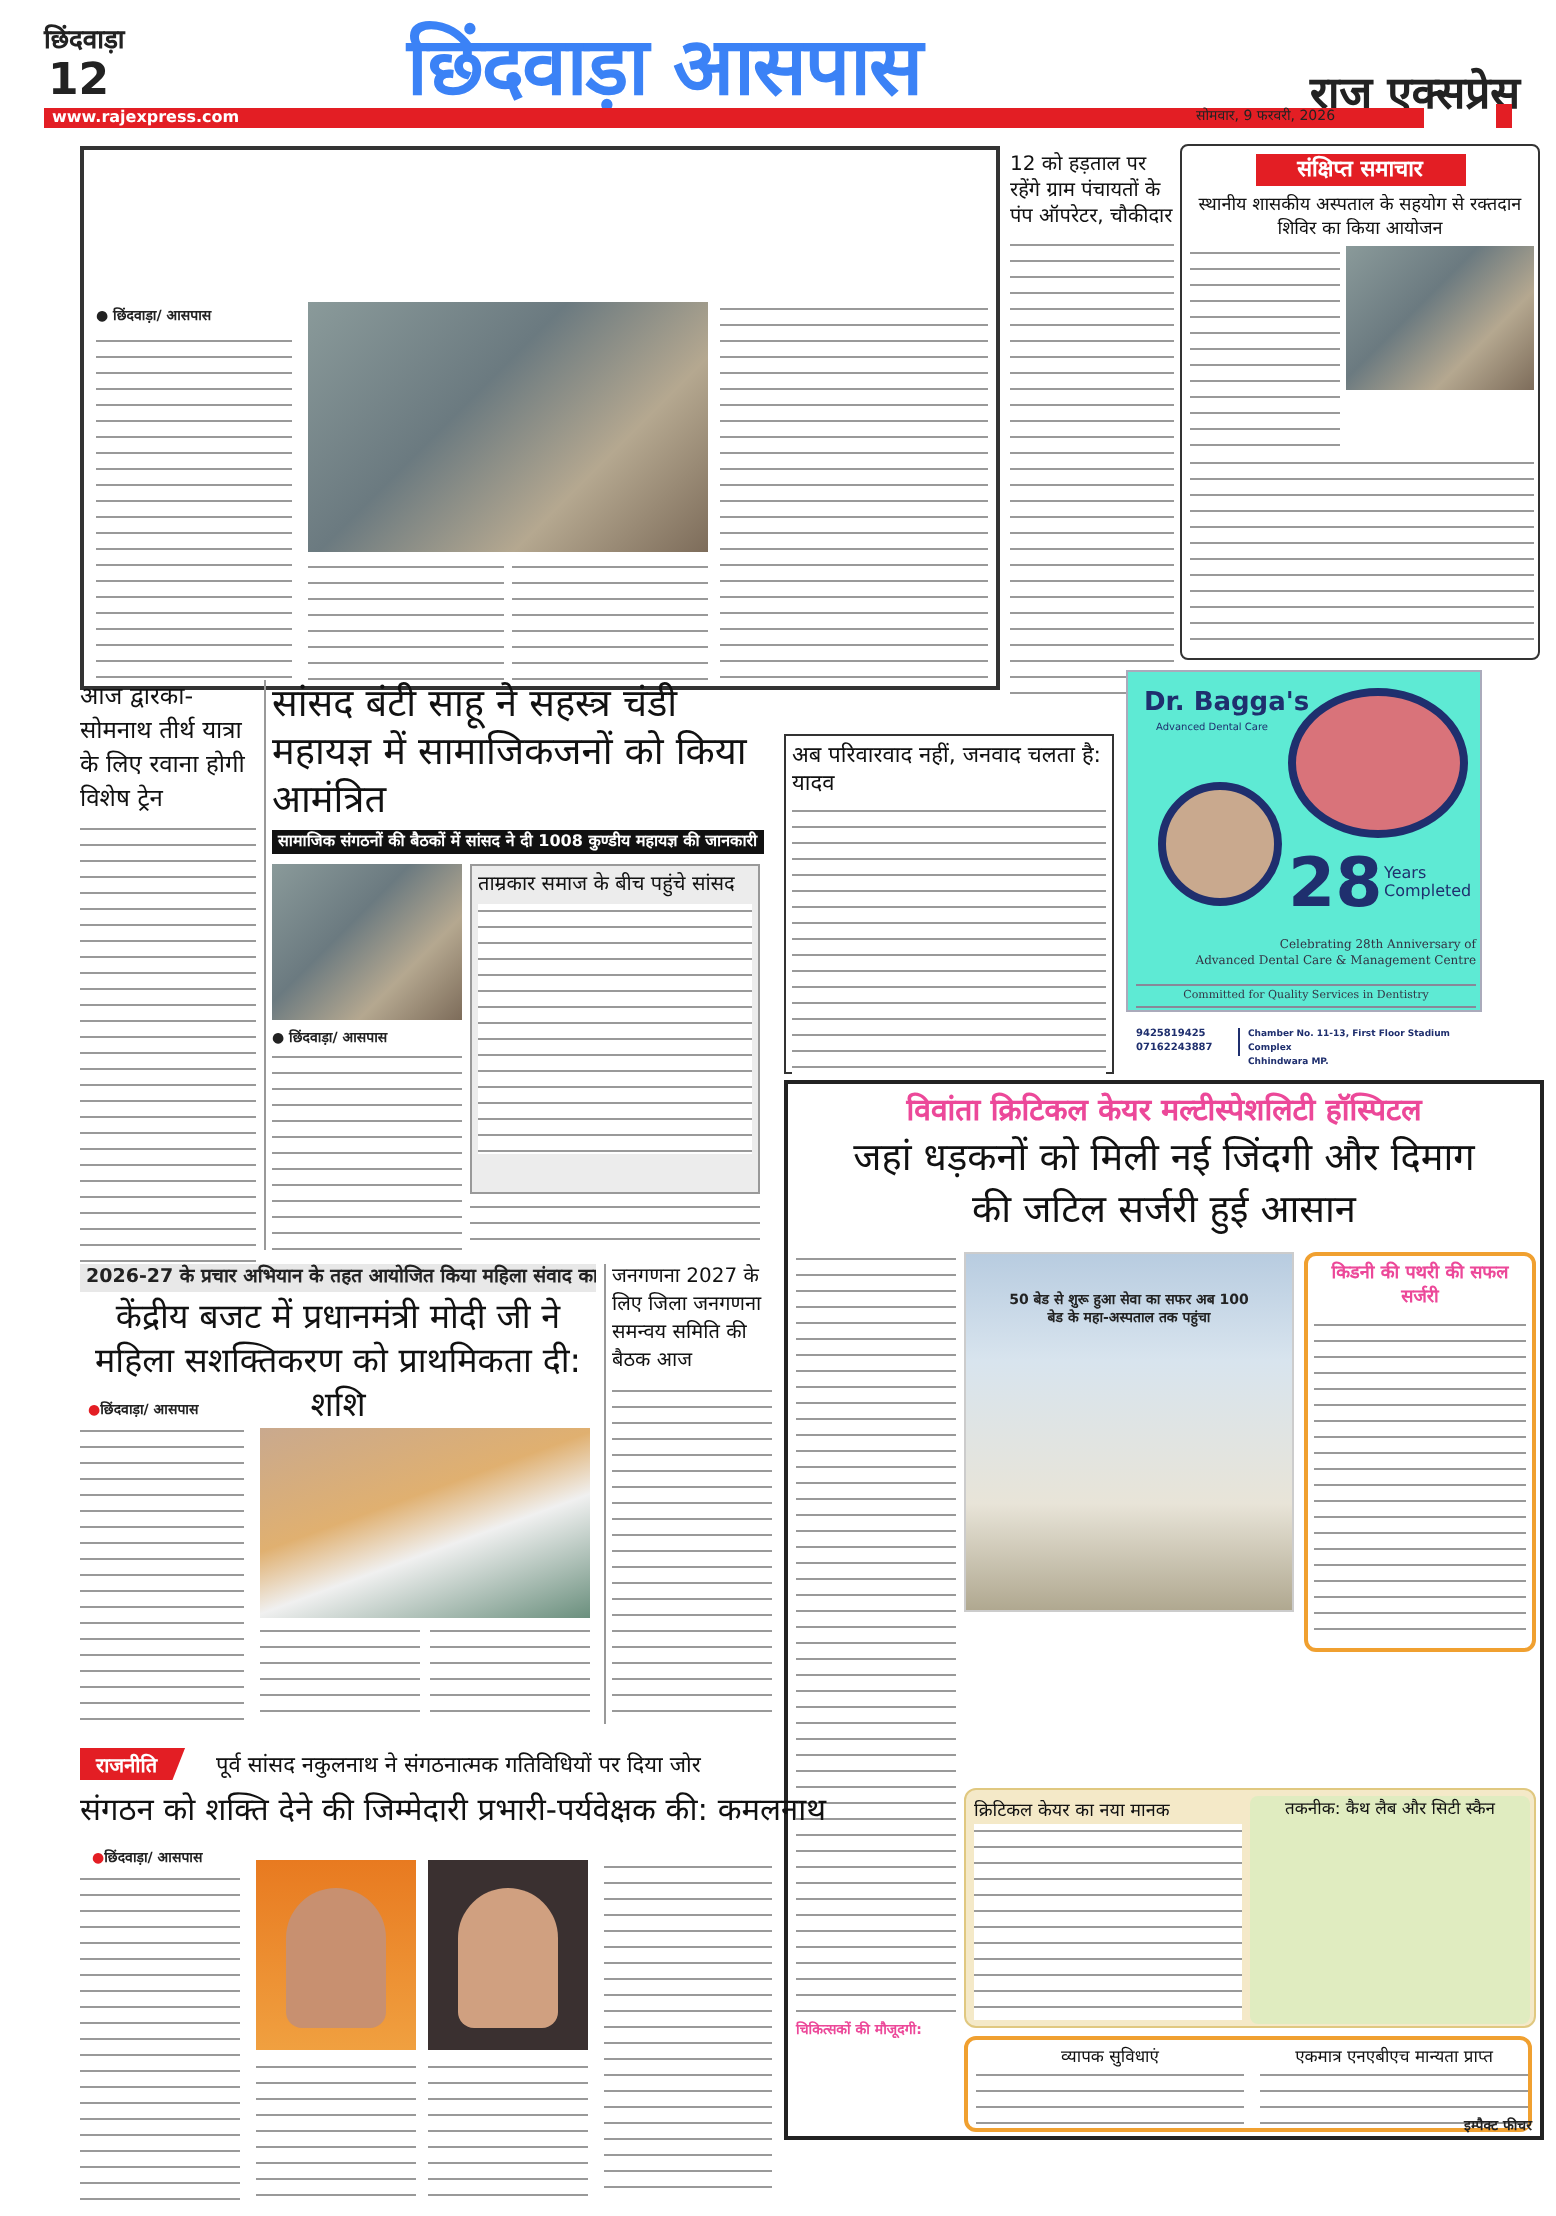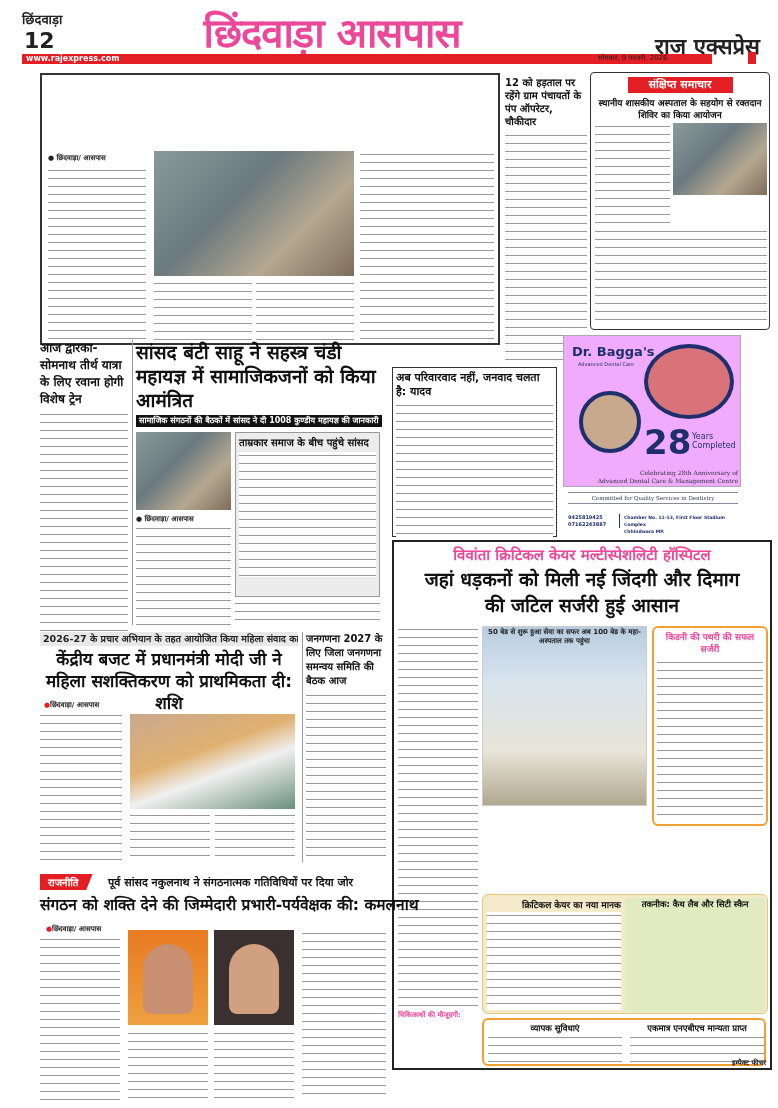--- a/index.html
+++ b/index.html
@@ -1,32 +1,32 @@
 <!DOCTYPE html>
 <html><head>
 <meta charset="utf-8">
 <style>
 *{box-sizing:border-box;margin:0;padding:0}
 body{width:778px;height:1108px;background:#fff;font-family:"DejaVu Sans",sans-serif;color:#222;position:relative;overflow:hidden}
 .abs{position:absolute}
 .masthead-city{left:22px;top:10px;font-size:13px;font-weight:bold}
 .page-num{left:24px;top:28px;font-size:22px;font-weight:bold}
-.title{left:0;width:664px;top:4px;text-align:center;font-size:40px;font-weight:bold;letter-spacing:-1px;color:#ec4899}
+.title{left:0;width:664px;top:4px;text-align:center;font-size:40px;font-weight:bold;letter-spacing:-1px;color:#3b82f6}
 .brand{right:18px;top:30px;font-size:22px;font-weight:bold}
 .redbar{left:22px;top:54px;width:690px;height:10px;background:#e31e24}
 .url{left:26px;top:54px;font-size:8px;color:#fff;font-weight:bold;line-height:10px}
 .date{left:598px;top:53px;font-size:7px;color:#222}
 .redsq{left:748px;top:52px;width:8px;height:12px;background:#e31e24}
 .blackband{background:#111;color:#fff;font-weight:bold}
 .txtblock{background:repeating-linear-gradient(#fff 0,#fff 3px,#999 3px,#999 4px,#fff 4px,#fff 8px)}
 .photo{background:linear-gradient(135deg,#8a9a9a,#6b7a80 40%,#b5a890 70%,#7d6c5a)}
 .box{border:1px solid #333}
 .red{color:#e31e24}
 .pink{color:#ec4899}
-.h{font-weight:bold;color:#111}
+.h{font-weight:normal;color:#111}
 .sep{background:#999}
 </style>
 </head>
 <body>
 
 <div class="abs masthead-city">छिंदवाड़ा</div>
 <div class="abs page-num">12</div>
 <div class="abs title">छिंदवाड़ा आसपास</div>
 <div class="abs brand">राज एक्सप्रेस</div>
 <div class="abs redbar"></div>
@@ -73,21 +73,21 @@
 </div>
 <div class="abs" style="left:136px;top:514px;font-size:7px;font-weight:bold">● <span>छिंदवाड़ा/ आसपास</span></div>
 <div class="abs txtblock" style="left:136px;top:525px;width:95px;height:100px"></div>
 <div class="abs txtblock" style="left:235px;top:600px;width:145px;height:25px"></div>
 
 <div class="abs box" style="left:392px;top:367px;width:165px;height:170px;padding:3px">
  <div class="h" style="font-size:11px;line-height:14px">अब परिवारवाद नहीं, जनवाद चलता है: यादव</div>
  <div class="txtblock" style="height:145px;margin-top:3px"></div>
 </div>
 
-<div class="abs" style="left:563px;top:335px;width:178px;height:152px;background:#f0abfc;border:1px solid #aab">
+<div class="abs" style="left:563px;top:335px;width:178px;height:171px;background:#5eead4;border:1px solid #aab">
  <div class="abs" style="left:8px;top:8px;font-size:13px;font-weight:bold;color:#1f2f6e">Dr. Bagga's</div>
  <div class="abs" style="left:14px;top:25px;font-size:5px;color:#1f2f6e">Advanced Dental Care</div>
  <div class="abs" style="left:80px;top:8px;width:90px;height:75px;border-radius:50%;background:#d9737a;border:4px solid #1f2f6e"></div>
  <div class="abs" style="left:15px;top:55px;width:62px;height:62px;border-radius:50%;background:#c9a98e;border:4px solid #1f2f6e"></div>
  <div class="abs" style="left:80px;top:86px;font-size:34px;font-weight:bold;color:#1f2f6e">28</div>
  <div class="abs" style="left:128px;top:96px;font-size:8px;color:#1f2f6e;line-height:9px">
       <div>Years</div>
       <div>Completed</div>
     </div>
  <div class="abs" style="left:4px;top:133px;width:170px;text-align:right;font-size:6px;color:#334;font-family:'DejaVu Serif',serif;line-height:8px">
@@ -117,28 +117,28 @@
 <div class="abs" style="left:306px;top:632px;width:80px">
  <div class="h" style="font-size:10px;line-height:14px">जनगणना 2027 के लिए जिला जनगणना समन्वय समिति की बैठक आज</div>
  <div class="txtblock" style="height:170px;margin-top:4px"></div>
 </div>
 
 <div class="abs" style="left:392px;top:540px;width:380px;height:530px;border:2px solid #222">
  <div class="pink" style="font-size:15px;font-weight:bold;text-align:center;line-height:22px;margin-top:2px;white-space:nowrap">विवांता क्रिटिकल केयर मल्टीस्पेशलिटी हॉस्पिटल</div>
  <div class="h" style="font-size:19px;line-height:26px;text-align:center;padding:0 23px">जहां धड़कनों को मिली नई जिंदगी और दिमाग की जटिल सर्जरी हुई आसान</div>
  <div class="abs txtblock" style="left:4px;top:84px;width:80px;height:380px"></div>
  <div class="abs" style="left:88px;top:84px;width:165px;height:180px;background:linear-gradient(#b8cce0,#d8e4ee 30%,#e8e4d8 70%,#b0a890);border:1px solid #ccc">
-  <div style="font-size:7px;text-align:center;font-weight:bold;padding:0">50 बेड से शुरू हुआ सेवा का सफर अब 100 बेड के महा-अस्पताल तक पहुंचा</div>
+  <div style="font-size:7px;text-align:center;font-weight:bold;padding:18px">50 बेड से शुरू हुआ सेवा का सफर अब 100 बेड के महा-अस्पताल तक पहुंचा</div>
  </div>
  <div class="abs" style="left:258px;top:84px;width:116px;height:200px;border:2px solid #f0a030;border-radius:6px;padding:3px">
   <div class="pink" style="font-size:9px;font-weight:bold;text-align:center;line-height:12px">किडनी की पथरी की सफल सर्जरी</div>
   <div class="txtblock" style="height:160px;margin-top:4px"></div>
  </div>
  <div class="abs" style="left:88px;top:352px;width:286px;height:120px;background:#f4e9c8;border-radius:6px;border:1px solid #e0c880">
-  <div class="abs h" style="left:4px;top:3px;width:134px;font-size:9px;text-align:right">क्रिटिकल केयर का नया मानक</div>
+  <div class="abs h" style="left:4px;top:3px;width:134px;font-size:9px;text-align:left">क्रिटिकल केयर का नया मानक</div>
   <div class="abs txtblock" style="left:4px;top:17px;width:134px;height:98px;background-color:#f4e9c8"></div>
   <div class="abs" style="left:142px;top:3px;width:140px;height:114px;background:#e0ecc0;border-radius:4px">
    <div class="h" style="font-size:8.5px;text-align:center">तकनीक: कैथ लैब और सिटी स्कैन</div>
   </div>
  </div>
  <div class="abs" style="left:4px;top:468px;font-size:7px;font-weight:bold"><span class="pink">चिकित्सकों की मौजूदगी:</span></div>
  <div class="abs" style="left:88px;top:476px;width:284px;height:48px;border:2px solid #f0a030;border-radius:6px">
   <div class="abs h" style="left:4px;top:2px;width:134px;font-size:8.5px;text-align:center">व्यापक सुविधाएं</div>
   <div class="abs h" style="left:146px;top:2px;width:134px;font-size:8.5px;text-align:center">एकमात्र एनएबीएच मान्यता प्राप्त</div>
   <div class="abs txtblock" style="left:4px;top:14px;width:134px;height:30px"></div>

